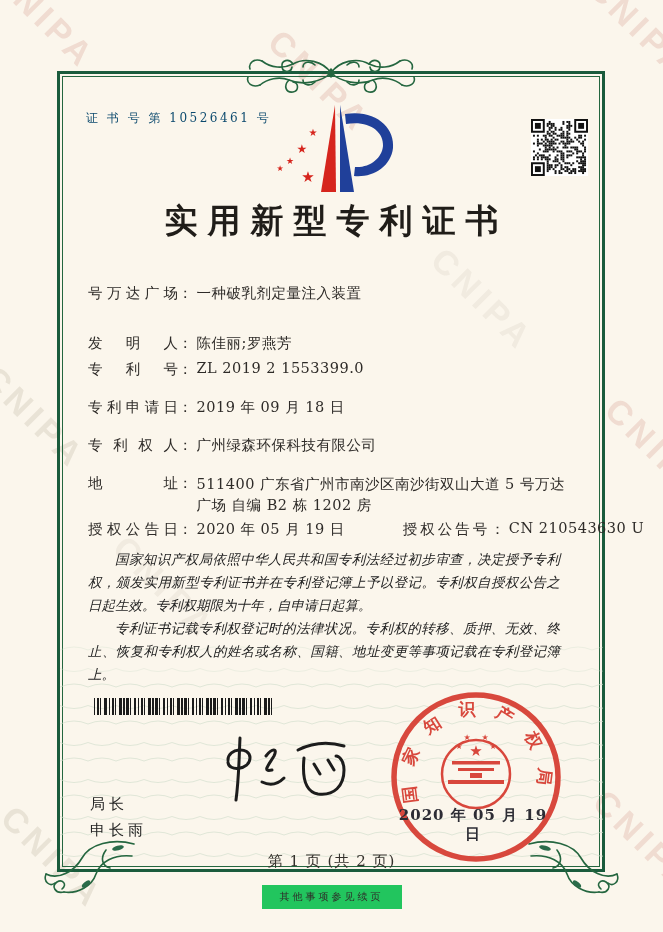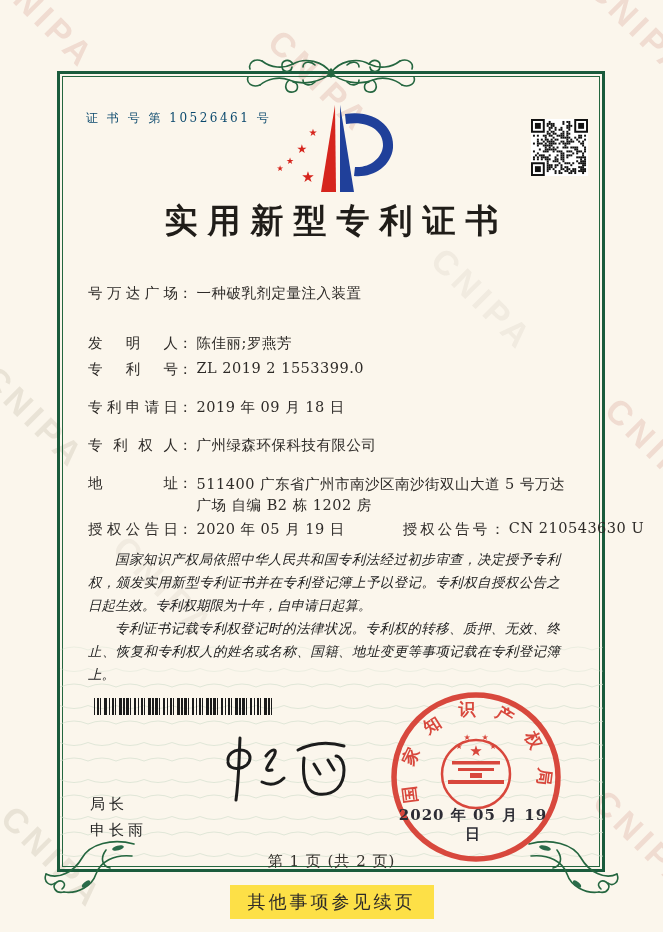--- a/index.html
+++ b/index.html
@@ -32,21 +32,21 @@
 
   .barcode { left:94px; top:698px; width:178px; height:17px;
     background:repeating-linear-gradient(90deg,#1b1b1b 0 1.5px,transparent 1.5px 3px,#1b1b1b 3px 5.5px,transparent 5.5px 6.5px,#1b1b1b 6.5px 7.5px,transparent 7.5px 10.5px,#1b1b1b 10.5px 13px,transparent 13px 14.5px); }
 
   .director { left:90px; top:791px; font-size:15px; letter-spacing:4px; color:#232323; line-height:26px; }
 
   .seal-date { left:394px; top:806px; width:158px; text-align:center; font-size:15px; letter-spacing:1px; color:#2c2c34; font-weight:bold; }
 
   .page-info { left:0; top:852px; width:663px; text-align:center; font-size:15px; letter-spacing:1px; color:#33302b; }
 
-  .footer-note { left:50%; transform:translateX(-50%); top:885px; background:#fde047; padding:5px 18px; font-size:18px; letter-spacing:3px; color:#2e2b28; }
+  .footer-note { left:50%; transform:translateX(-50%); top:885px; background:#22c55e; padding:5px 18px; font-size:10px; letter-spacing:3px; color:#2e2b28; }
 
   svg { display:block; }
 </style>
 </head>
 <body>
 
 <div class="wm pink" style="left:-20px; top:-2px;">CNIPA</div>
 <div class="wm pink" style="left:575px; top:8px;">CNIPA</div>
 <div class="wm pink" style="left:255px; top:62px;">CNIPA</div>
 <div class="wm faint" style="left:418px; top:280px;">CNIPA</div>

